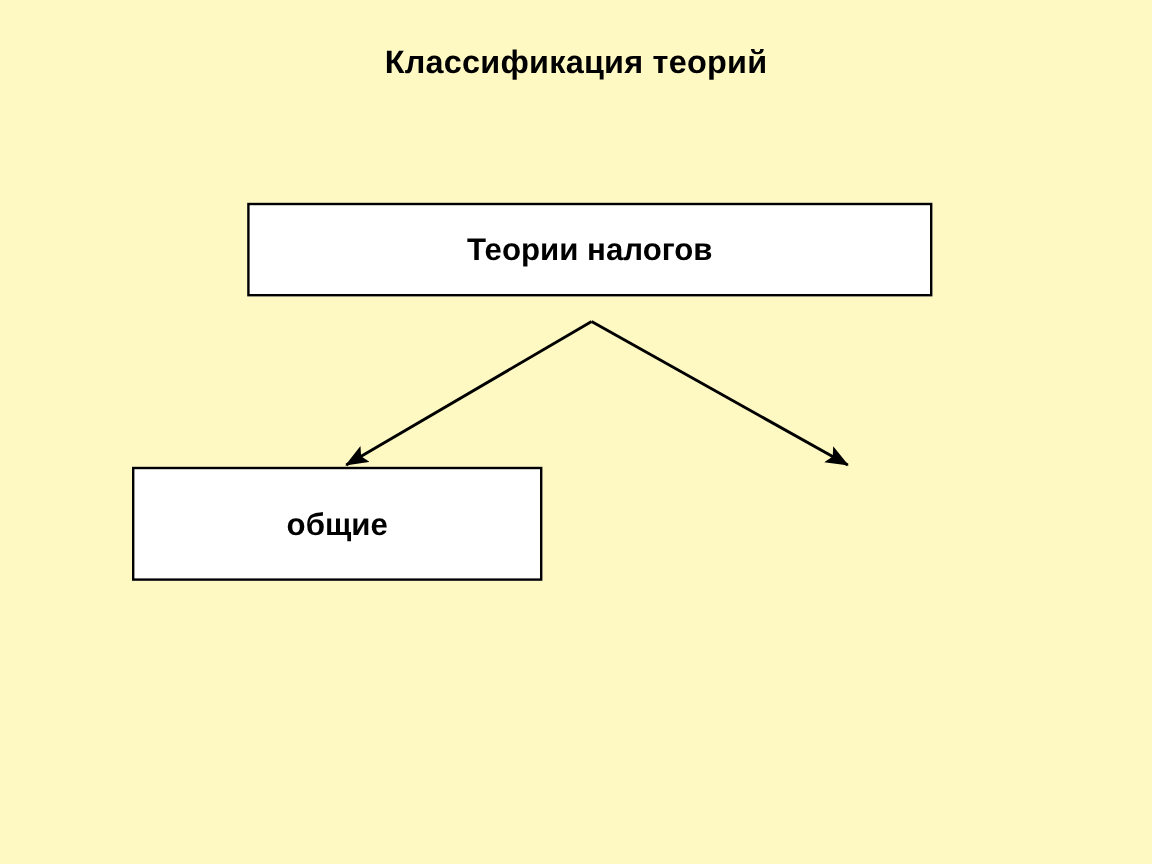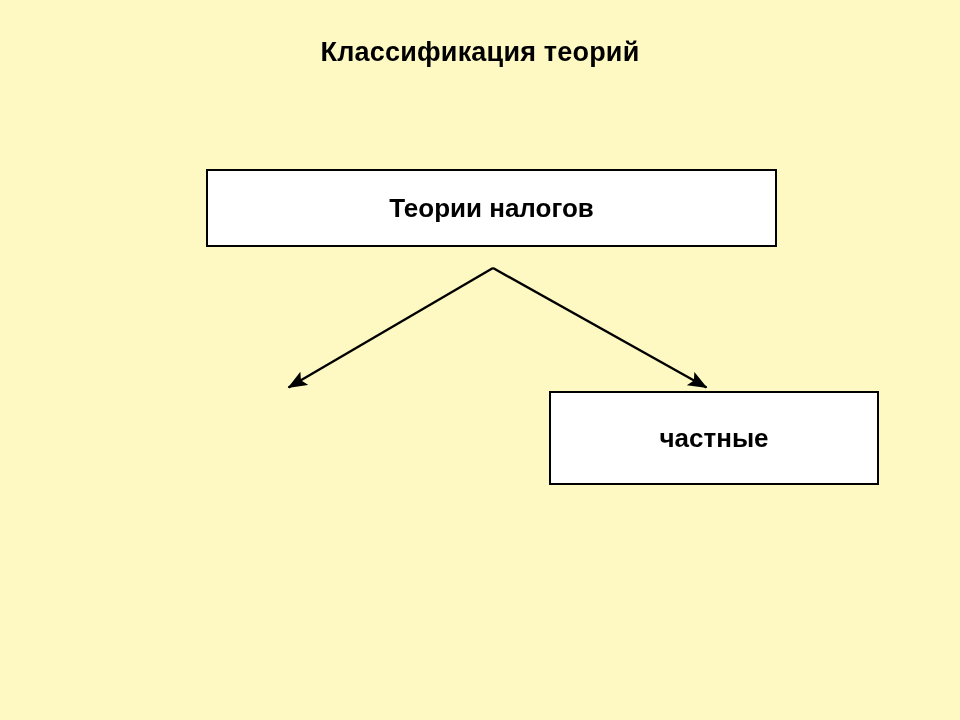--- a/index.html
+++ b/index.html
@@ -94,18 +94,18 @@
       </marker>
     </defs>
     <line x1="493" y1="268" x2="288.5" y2="387.5" stroke="#000000" stroke-width="2.4" marker-end="url(#arrow-head)"></line>
     <line x1="493" y1="268" x2="706.5" y2="387.5" stroke="#000000" stroke-width="2.4" marker-end="url(#arrow-head)"></line>
   </svg>
 
   <div id="node-root" class="node-box">
     <span class="node-label">Теории налогов</span>
   </div>
 
+  <div id="node-general" class="node-box">
+    <span class="node-label">общие</span>
+  </div>
 
-  <div id="node-particular" class="node-box">
-    <span class="node-label">частные</span>
-  </div>
 
 </div>
 
 </body></html>

